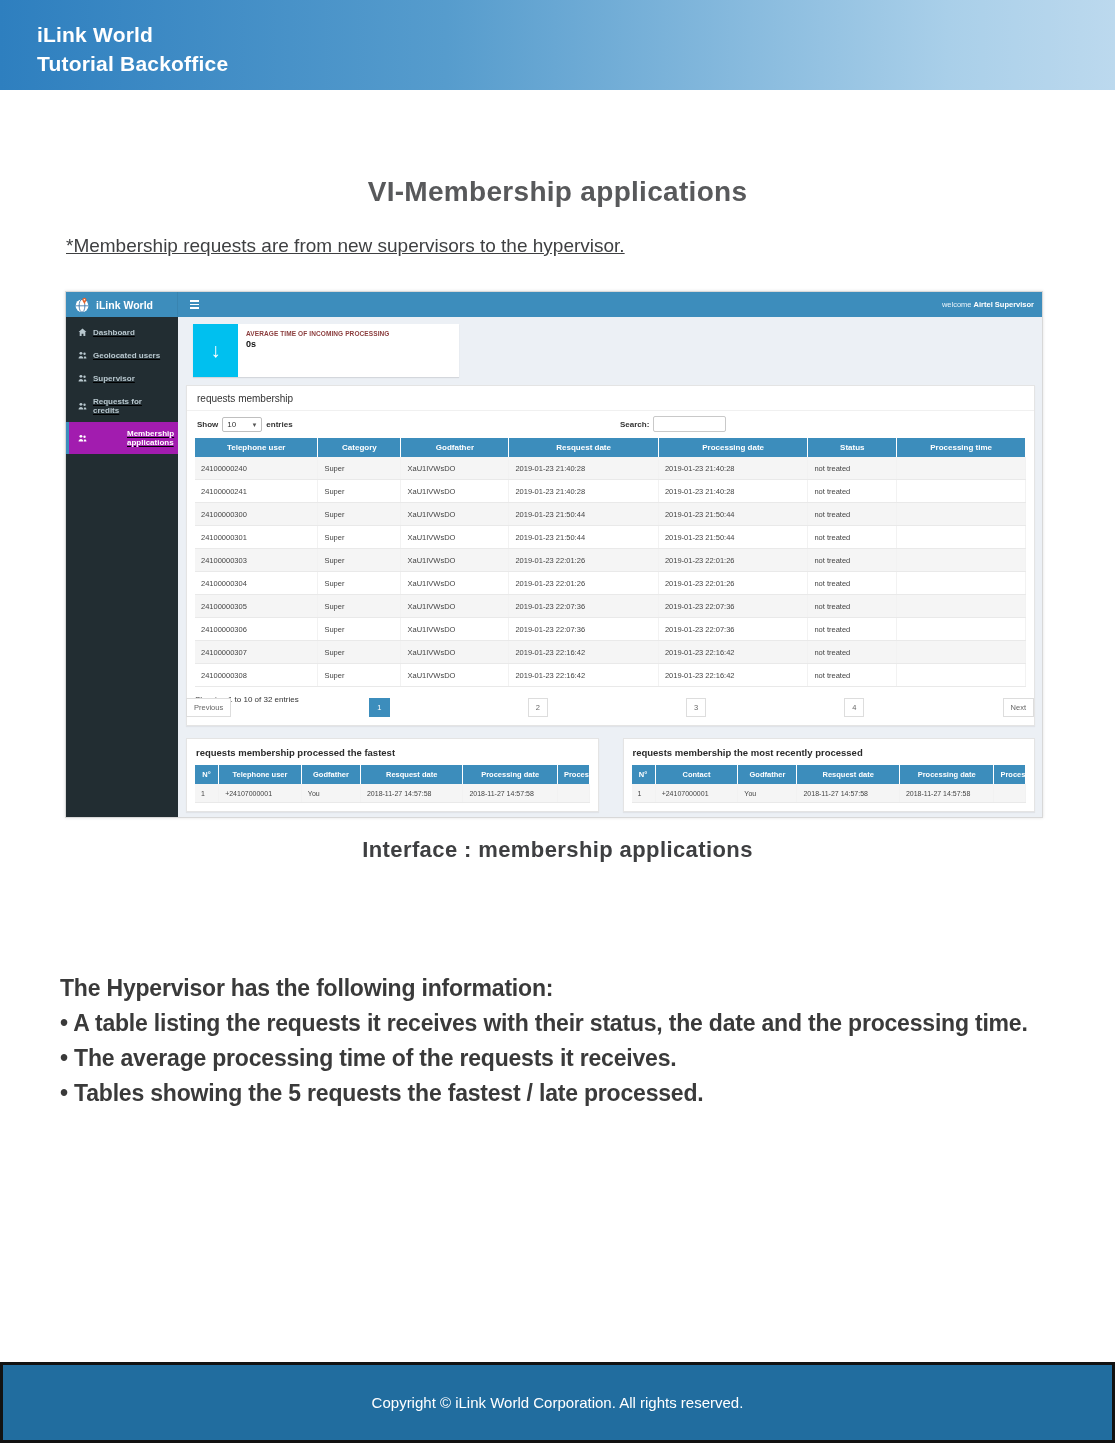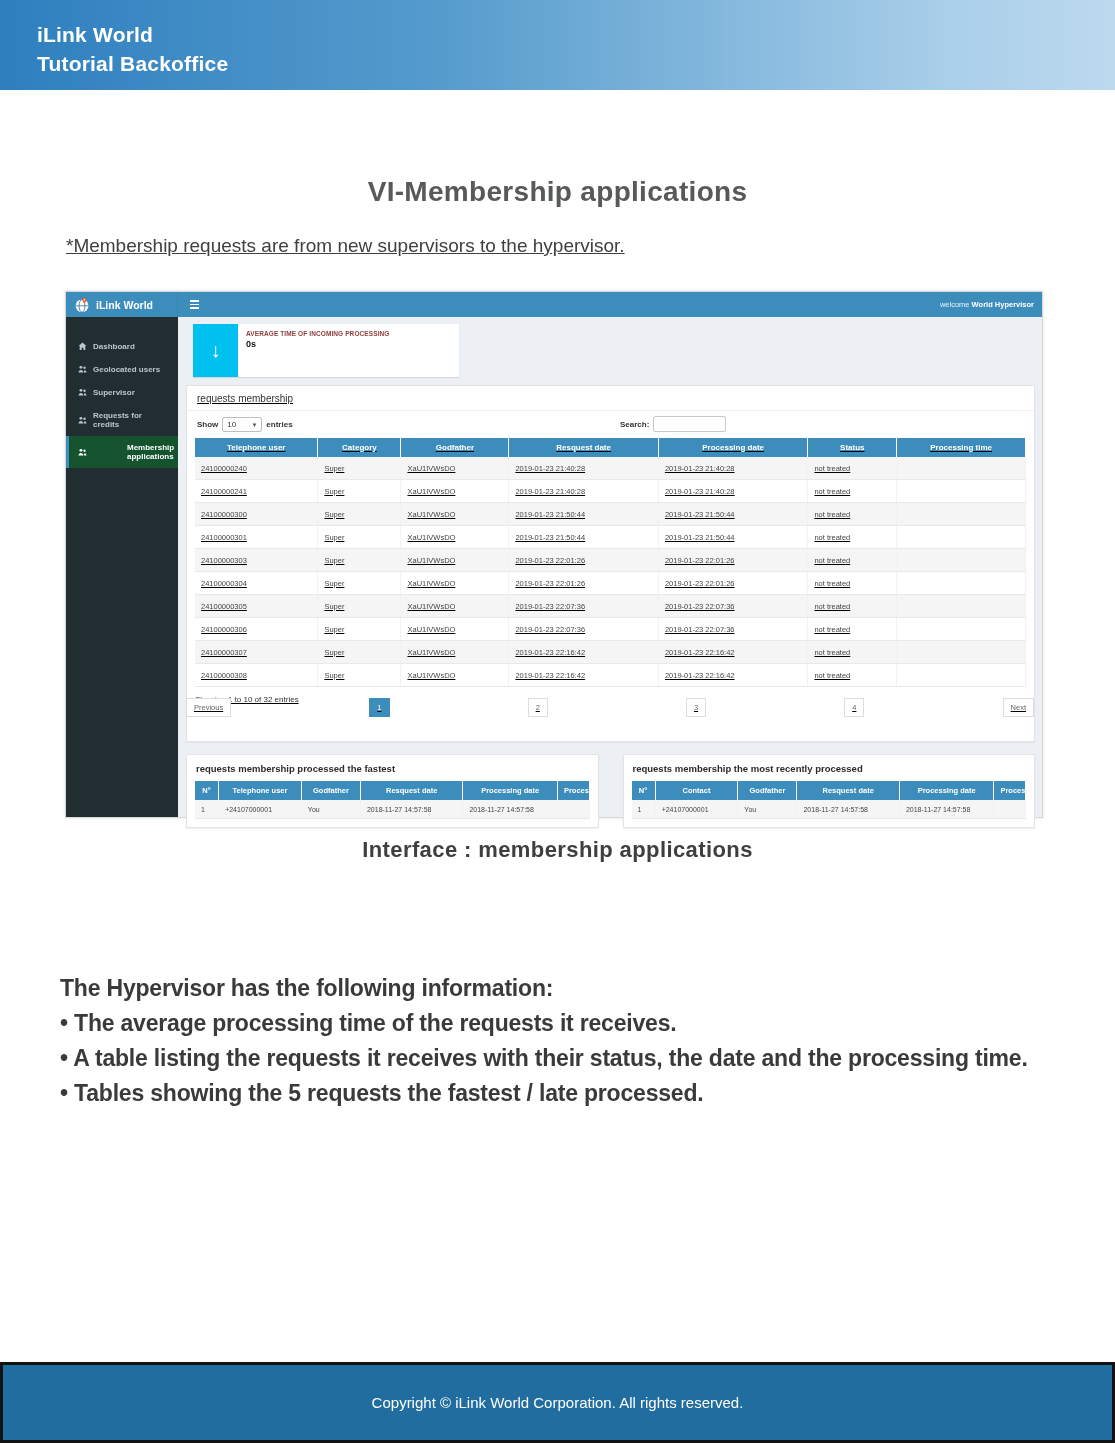--- a/index.html
+++ b/index.html
@@ -34,39 +34,39 @@
     padding-left:8px; background:#3d8dbc; border-right:1px solid rgba(0,0,0,.06); }
   .brand-text { color:#fff; font-size:10.5px; font-weight:bold; }
   .topbar-main { flex:1; display:flex; align-items:center; justify-content:space-between;
     padding:0 8px 0 12px; }
   .hamburger { display:inline-flex; flex-direction:column; gap:2px; cursor:pointer; }
   .hamburger i { display:block; width:9px; height:1.5px; background:#fff; }
   .welcome { color:#eaf3fa; font-size:7.5px; }
   .welcome b { color:#fff; font-weight:bold; }
 
   .shot-body { flex:1; display:flex; min-height:0; }
-  .sidebar { width:112px; flex:0 0 112px; background:#222d32; padding-top:18px; }
+  .sidebar { width:112px; flex:0 0 112px; background:#222d32; padding-top:4px;text-decoration:underline; }
   .side-item { display:flex; align-items:center; gap:6px; padding:7px 8px 7px 9px;
     color:#b8c7ce; font-size:8px; font-weight:bold; cursor:pointer; border-left:3px solid transparent; }
   .side-item .side-icon { display:inline-flex; width:9px; color:#b8c7ce; }
-  .side-item.active { background:#14532d; color:#fff; border-left-color:#3c8dbc;gap:40px; }
+  .side-item.active { background:#a21caf; color:#fff; border-left-color:#3c8dbc;gap:40px; }
   .side-item.active .side-icon { color:#fff; }
 
   .content { flex:1; padding:7px 7px 6px 8px; min-width:0; }
 
   .infobox { width:266px; height:53px; background:#fff; display:flex; margin-left:7px;
     box-shadow:0 1px 1px rgba(0,0,0,.1); }
   .infobox-icon { width:45px; flex:0 0 45px; background:#00c0ef; color:#fff;
     display:flex; align-items:center; justify-content:center; font-size:20px; font-weight:bold; }
   .infobox-body { padding:6px 8px; }
   .infobox-label { font-size:6.5px; font-weight:bold; color:#8b3d3d; letter-spacing:.1px; }
   .infobox-value { font-size:9px; font-weight:bold; color:#111; margin-top:2px; }
 
   .panel { background:#fff; border:1px solid #e4e4e4; box-shadow:0 1px 1px rgba(0,0,0,.05); }
-  .main-panel { margin-top:8px; padding-bottom:24px;text-decoration:underline; }
+  .main-panel { margin-top:8px; padding-bottom:8px; }
   .panel-title { font-size:10px; color:#333; padding:7px 10px 6px; border-bottom:1px solid #f0f0f0; }
   .controls { position:relative; height:27px; padding:6px 10px 0; font-size:8px; color:#333; }
   .show-group { display:inline-flex; align-items:center; gap:4px; font-weight:bold; }
   .select { display:inline-flex; align-items:center; justify-content:space-between;
     width:40px; height:15px; border:1px solid #bfbfbf; border-radius:2px; padding:0 4px;
     font-weight:normal; cursor:pointer; background:#fff; }
   .select .caret { font-size:6px; color:#555; }
   .search-group { position:absolute; left:433px; top:5px; display:inline-flex; align-items:center; gap:4px; font-weight:bold; }
   .search-input { width:73px; height:16px; border:1px solid #c9c9c9; border-radius:2px; font-size:8px; padding:0 3px; }
 
@@ -120,21 +120,21 @@
         <span class="brand-text">iLink World</span>
       </div>
       <div class="topbar-main">
         <span class="hamburger">
             <i></i>
             <i></i>
             <i></i>
           </span>
         <span class="welcome">
           <span>welcome</span>
-          <b>World Hypervisor</b>
+          <b>Airtel Supervisor</b>
         </span>
       </div>
     </div>
 
     <div class="shot-body">
       <nav class="sidebar">
           <div class="side-item">
             <span class="side-icon">
               <svg width="9" height="9" viewBox="0 0 16 16" fill="currentColor">
                 <path d="M8 1 L15 7.2 H13 V14 H9.6 V10 H6.4 V14 H3 V7.2 H1 Z"></path>
@@ -410,22 +410,22 @@
 
       </main>
     </div>
   </div>
 
   <div class="caption">Interface : membership applications</div>
 
   <div class="bodytext">
     <div>The Hypervisor has the following information:</div>
     <ul>
+        <li>A table listing the requests it receives with their status, the date and the processing time.</li>
         <li>The average processing time of the requests it receives.</li>
-        <li>A table listing the requests it receives with their status, the date and the processing time.</li>
         <li>Tables showing the 5 requests the fastest / late processed.</li>
       </ul>
   </div>
 
   <footer class="doc-footer">
     <span>Copyright © iLink World Corporation. All rights reserved.</span>
   </footer>
 
 </div>
 

